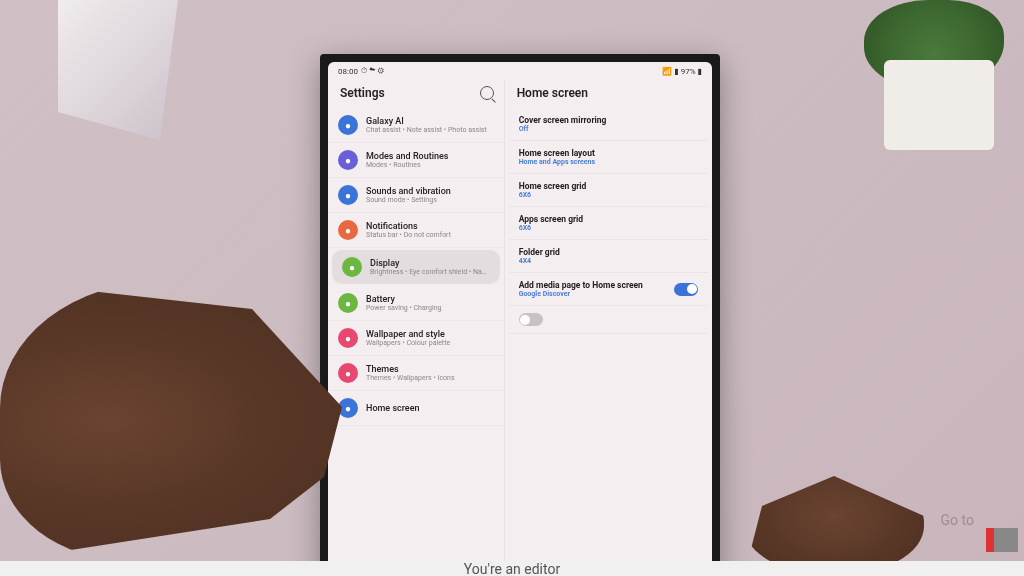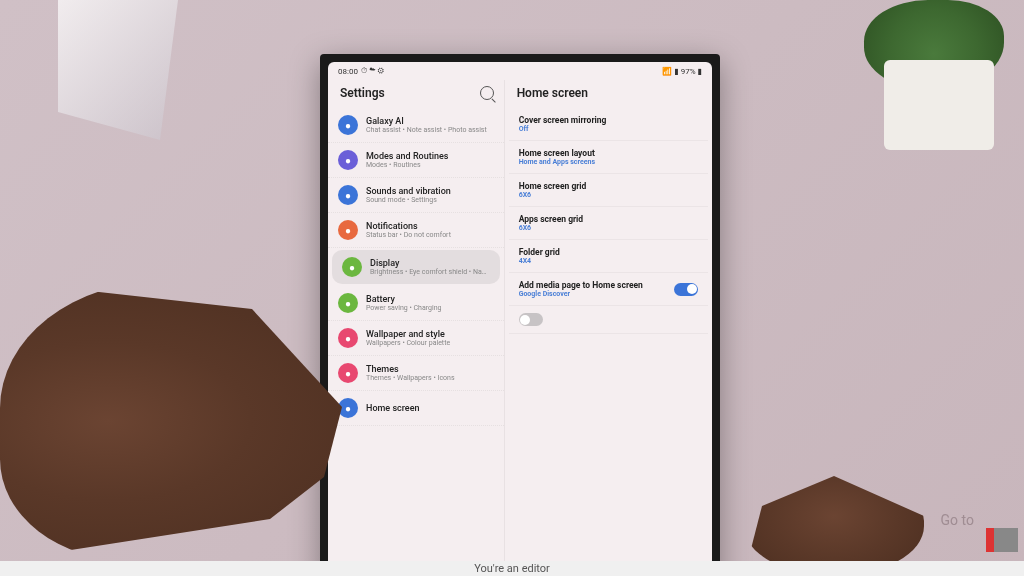--- a/index.html
+++ b/index.html
@@ -299,21 +299,21 @@
 .bottom-bar {
   position: absolute;
   bottom: 0;
   left: 0;
   right: 0;
   height: 15px;
   background: #f0f0f0;
   display: flex;
   align-items: center;
   justify-content: center;
-  font-size: 11px;
+  font-size: 14px;
   color: #555;
 }
 
 .corner-badge {
   position: absolute;
   right: 6px;
   bottom: 24px;
   width: 32px;
   height: 24px;
   background: #888;

